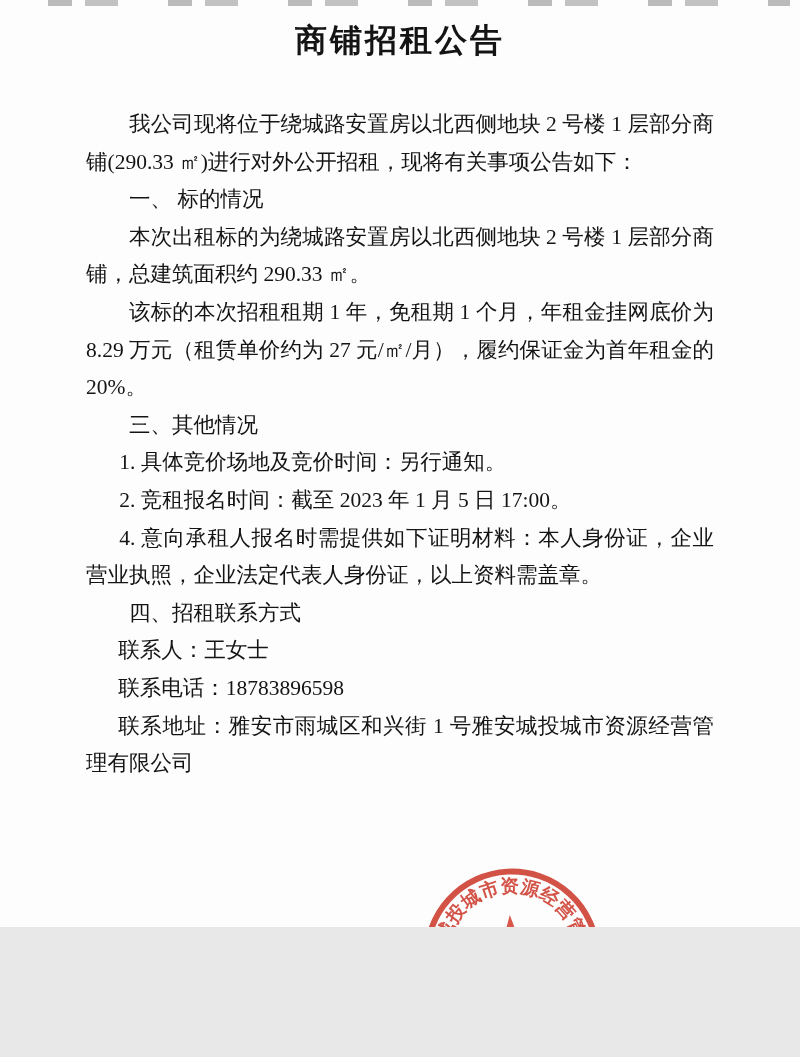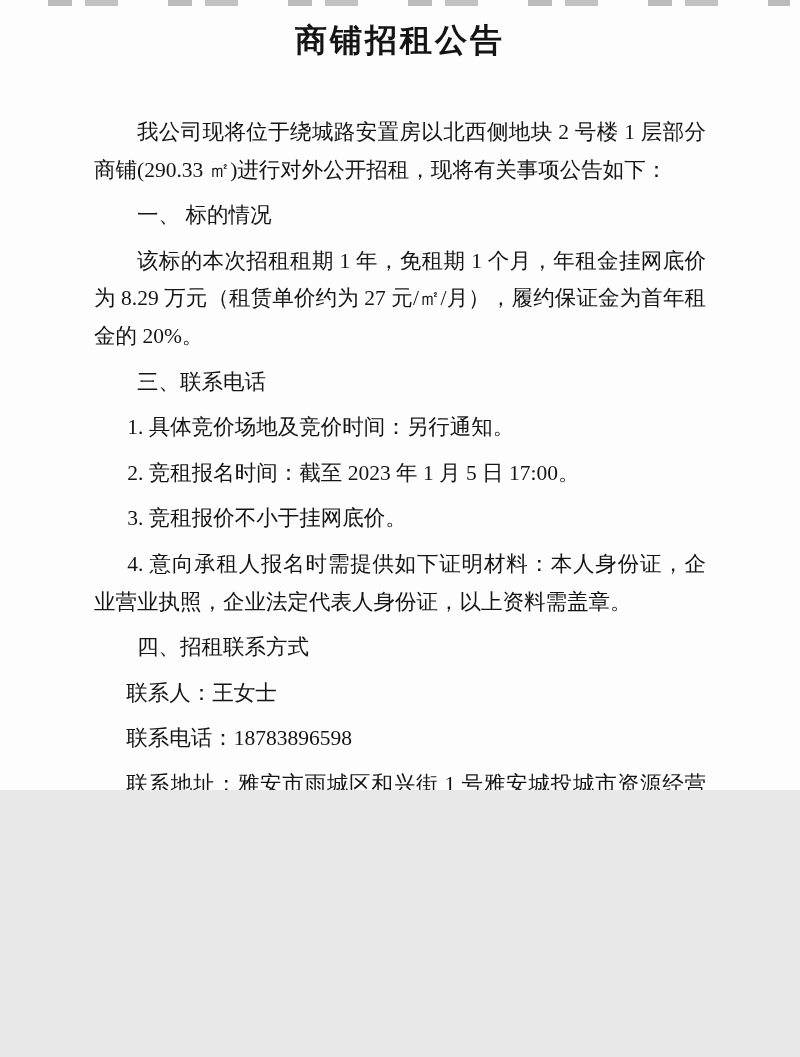--- a/index.html
+++ b/index.html
@@ -1,18 +1,18 @@
 <!DOCTYPE html>
 <html lang="zh"><head>
 <meta charset="utf-8">
 <style>
   html,body{margin:0;padding:0;background:#e8e8e8;}
   .page{
     position:relative;
-    width:800px;height:790px;
+    width:800px;height:927px;
     margin:0 auto;
     background:#fdfdfe;
     overflow:hidden;
     font-family:"Liberation Serif","DejaVu Serif",serif;
     color:#141414;
   }
   
   .scan-top-artifact{
     position:absolute;top:0;left:30px;right:10px;height:6px;
     background:repeating-linear-gradient(90deg,
@@ -31,21 +31,21 @@
     margin:0;padding:18px 0 0 0;
     text-align:center;
     font-size:32px;font-weight:700;letter-spacing:3px;
     line-height:44px;
   }
   .doc-body{
     padding:44px 86px 0 86px;
     font-size:21.5px;line-height:37.6px;
     text-align:justify;
   }
-  .doc-body p{margin:8px;}
+  .doc-body p{margin:0;}
   .para{text-indent:2em;}
   .heading{text-indent:2em;}
   .list{text-indent:1.55em;}
   .contact{text-indent:1.5em;}
 
   .signature-company{
     position:absolute;left:0;top:966px;width:688px;
     text-align:right;font-size:23px;line-height:32px;
     white-space:nowrap;
   }
@@ -70,25 +70,25 @@
 
 <div class="page">
 
   <div class="scan-top-artifact"></div>
 
   <h1 class="doc-title">商铺招租公告</h1>
 
   <div class="doc-body">
     <p class="para">我公司现将位于绕城路安置房以北西侧地块 2 号楼 1 层部分商铺(290.33 ㎡)进行对外公开招租，现将有关事项公告如下：</p>
     <p class="heading">一、 标的情况</p>
+    <p class="para">本次出租标的为绕城路安置房以北西侧地块 2 号楼 1 层部分商铺，总建筑面积约 290.33 ㎡。</p>
     <p class="para">该标的本次招租租期 1 年，免租期 1 个月，年租金挂网底价为 8.29 万元（租赁单价约为 27 元/㎡/月），履约保证金为首年租金的 20%。</p>
-    <p class="heading">三、联系电话</p>
+    <p class="heading">三、其他情况</p>
     <p class="list">1. 具体竞价场地及竞价时间：另行通知。</p>
     <p class="list">2. 竞租报名时间：截至 2023 年 1 月 5 日 17:00。</p>
-    <p class="list">3. 竞租报价不小于挂网底价。</p>
     <p class="list">4. 意向承租人报名时需提供如下证明材料：本人身份证，企业营业执照，企业法定代表人身份证，以上资料需盖章。</p>
     <p class="heading">四、招租联系方式</p>
     <p class="contact">联系人：王女士</p>
     <p class="contact">联系电话：18783896598</p>
     <p class="contact">联系地址：雅安市雨城区和兴街 1 号雅安城投城市资源经营管理有限公司</p>
   </div>
 
   <div class="signature-company">雅安城投城市资源经营管理有限公司</div>
 
   <div class="signature-date">

